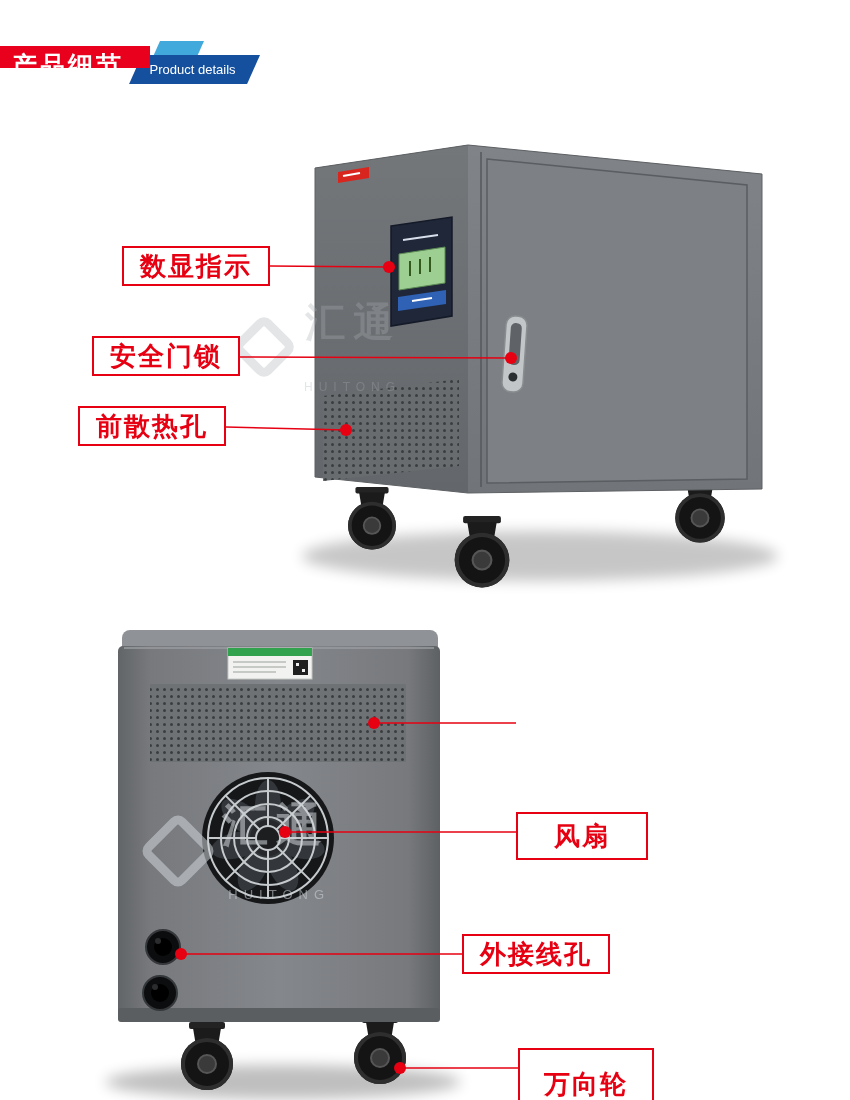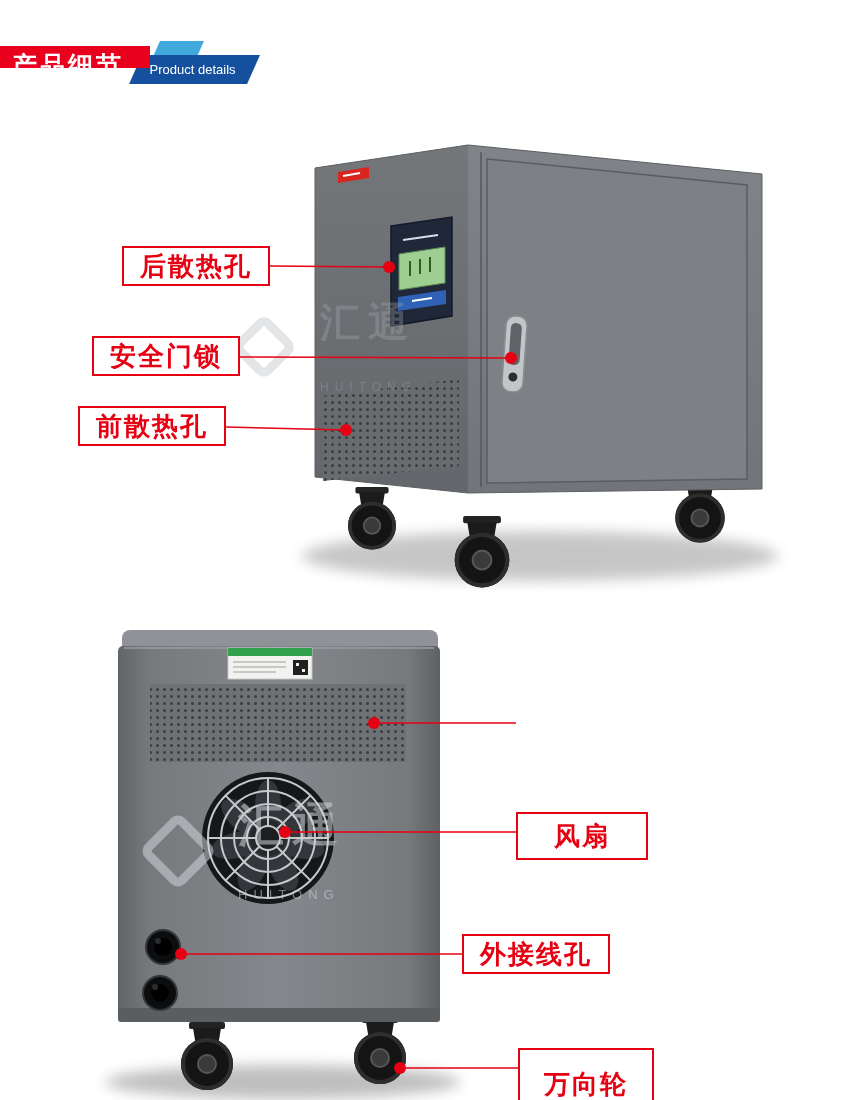--- a/index.html
+++ b/index.html
@@ -25,21 +25,21 @@
   .hdr-accent {
     position:absolute; left:160px; top:41px; width:44px; height:15px;
     background:#41a9dc; transform:skewX(-24deg); transform-origin:top left; z-index:9;
   }
   
   .scene { position:absolute; left:0; top:0; z-index:1; }
   .lines { position:absolute; left:0; top:0; z-index:15; pointer-events:none; }
   
   .watermark {
     position:absolute; z-index:6; display:flex; align-items:center;
-    gap:32px; pointer-events:none;
+    gap:16px; pointer-events:none;text-align:right;
   }
   .wm-icon { border:9px solid currentColor; border-radius:10px; transform:rotate(45deg); flex:0 0 auto; }
   .wm-cn { font-weight:bold; letter-spacing:8px; line-height:1.1; }
   .wm-en { font-weight:normal; letter-spacing:6px;margin-top:36px; }
   #wm-top { left:240px; top:300px; color:#a9afb4; opacity:.32; }
   #wm-top .wm-icon { width:48px; height:48px; }
   #wm-top .wm-cn { font-size:40px; }
   #wm-top .wm-en { font-size:12px; }
   #wm-bottom { left:150px; top:800px; color:#d0d5d9; opacity:.55; }
   #wm-bottom .wm-icon { width:56px; height:56px; }
@@ -246,20 +246,20 @@
       <circle cx="389" cy="267" r="6"></circle>
       <circle cx="511" cy="358" r="6"></circle>
       <circle cx="346" cy="430" r="6"></circle>
       <circle cx="374" cy="723" r="6"></circle>
       <circle cx="285" cy="832" r="6"></circle>
       <circle cx="181" cy="954" r="6"></circle>
       <circle cx="400" cy="1068" r="6"></circle>
     </g>
   </svg>
 
-  <div class="callout" style="left:122px;top:246px">后散热孔</div>
+  <div class="callout" style="left:122px;top:246px">数显指示</div>
   <div class="callout" style="left:92px;top:336px">安全门锁</div>
   <div class="callout" style="left:78px;top:406px">前散热孔</div>
   <div class="callout p-wide" style="left:516px;top:812px">风扇</div>
   <div class="callout" style="left:462px;top:934px">外接线孔</div>
   <div class="callout p-mid" style="left:518px;top:1048px">万向轮</div>
 
 </div>
 
 </body></html>

